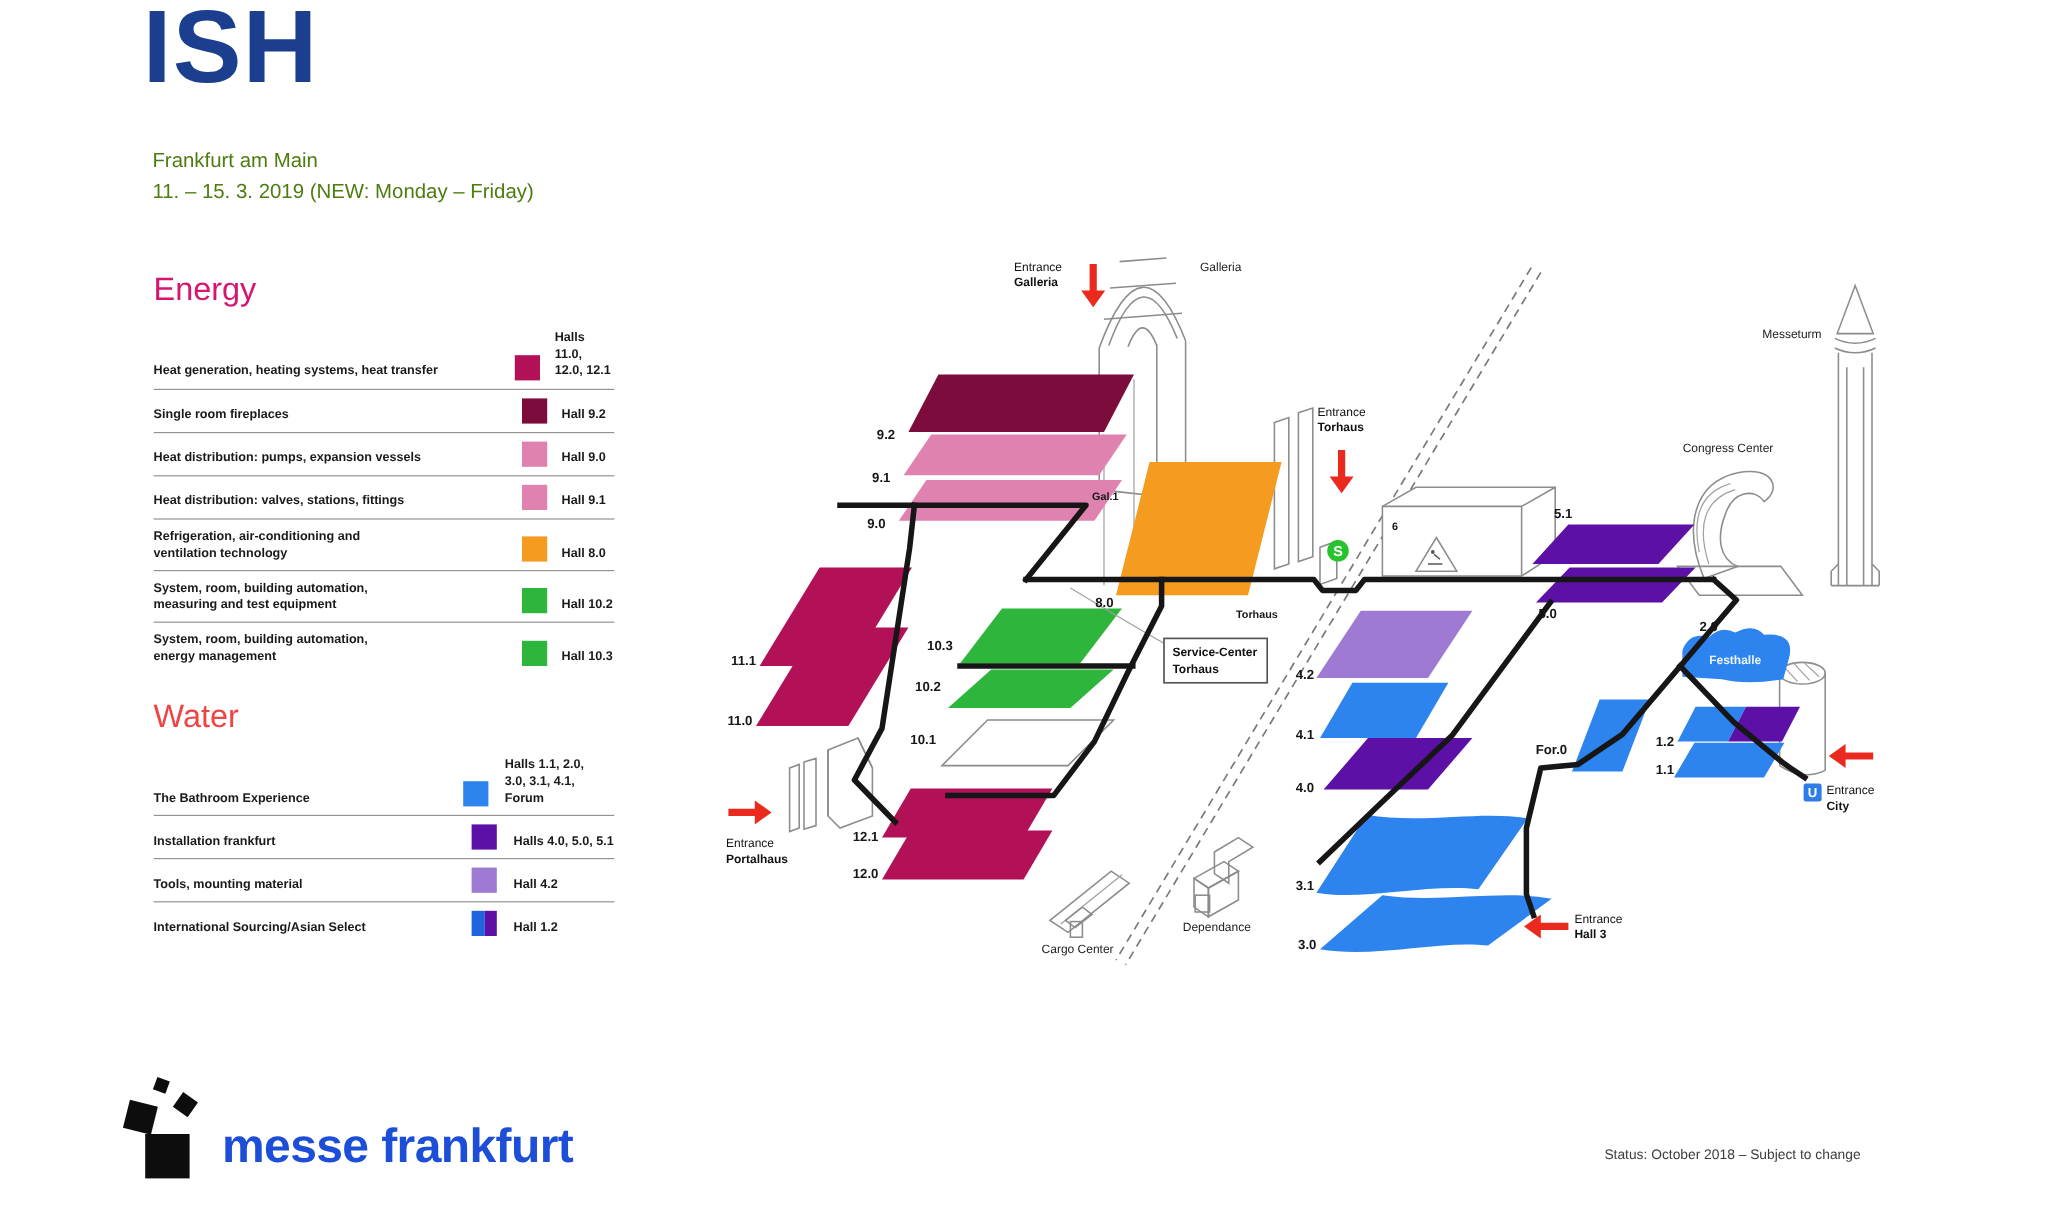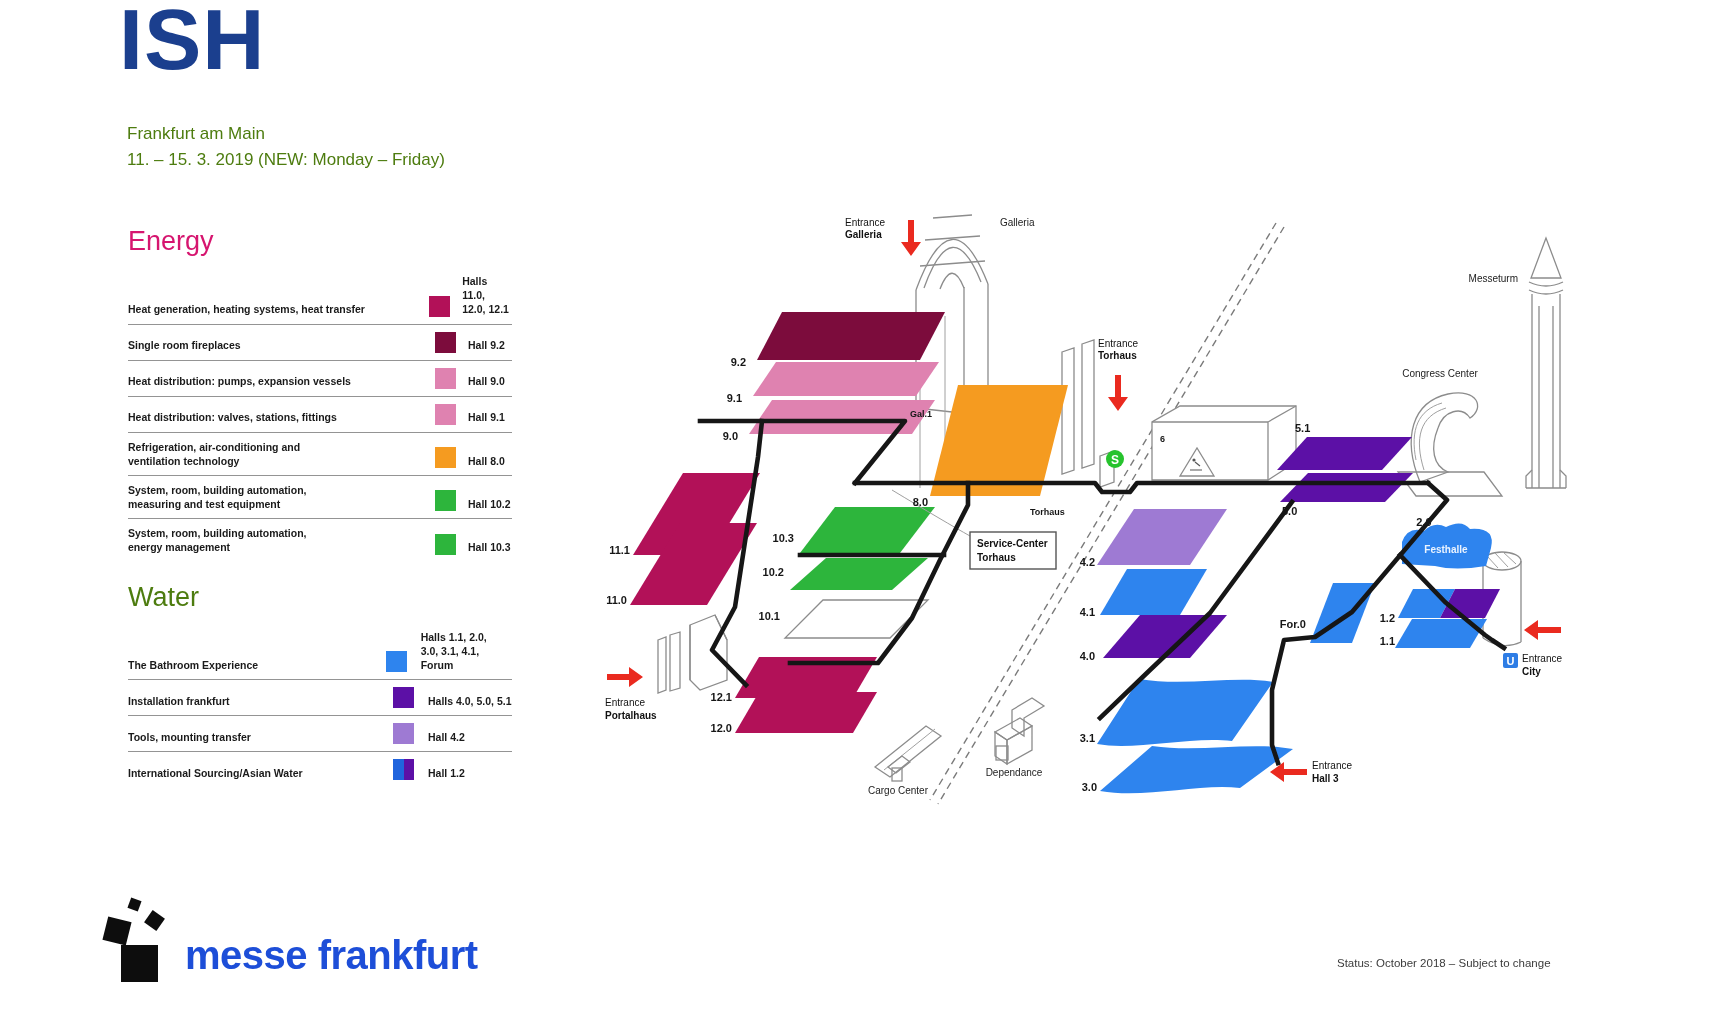--- a/index.html
+++ b/index.html
@@ -102,46 +102,46 @@
   <div class="lrow erow last">
     <div class="llabel">System, room, building automation,
 energy management</div>
     <div class="lsw">
         <span style="background-color: rgb(45, 181, 60);"></span>
       </div>
     <div class="lhalls">Hall 10.3</div>
   </div>
 
   <div id="water-block">
-    <div class="lhead" style="color: #4d7c0f;">Water</div>
+    <div class="lhead" style="color: #ef4444;">Water</div>
 
     <div class="lrow wrow">
       <div class="llabel">The Bathroom Experience</div>
       <div class="lsw">
           <span style="background-color: rgb(46, 132, 238);"></span>
         </div>
       <div class="lhalls">Halls 1.1, 2.0,
 3.0, 3.1, 4.1, Forum</div>
     </div>
     <div class="lrow wrow">
       <div class="llabel">Installation frankfurt</div>
       <div class="lsw">
           <span style="background-color: rgb(92, 16, 166);"></span>
         </div>
       <div class="lhalls">Halls 4.0, 5.0, 5.1</div>
     </div>
     <div class="lrow wrow">
-      <div class="llabel">Tools, mounting transfer</div>
+      <div class="llabel">Tools, mounting material</div>
       <div class="lsw">
           <span style="background-color: rgb(158, 122, 211);"></span>
         </div>
       <div class="lhalls">Hall 4.2</div>
     </div>
     <div class="lrow wrow last">
-      <div class="llabel">International Sourcing/Asian Water</div>
+      <div class="llabel">International Sourcing/Asian Select</div>
       <div class="lsw">
         <span style="background-color: rgb(32, 100, 221);"></span>
         <span style="background-color: rgb(92, 16, 166);"></span>
       </div>
       <div class="lhalls">Hall 1.2</div>
     </div>
   </div>
 </div>
 
 <div class="abs" style="left:540px;top:170px;width:1060px;height:640px">

